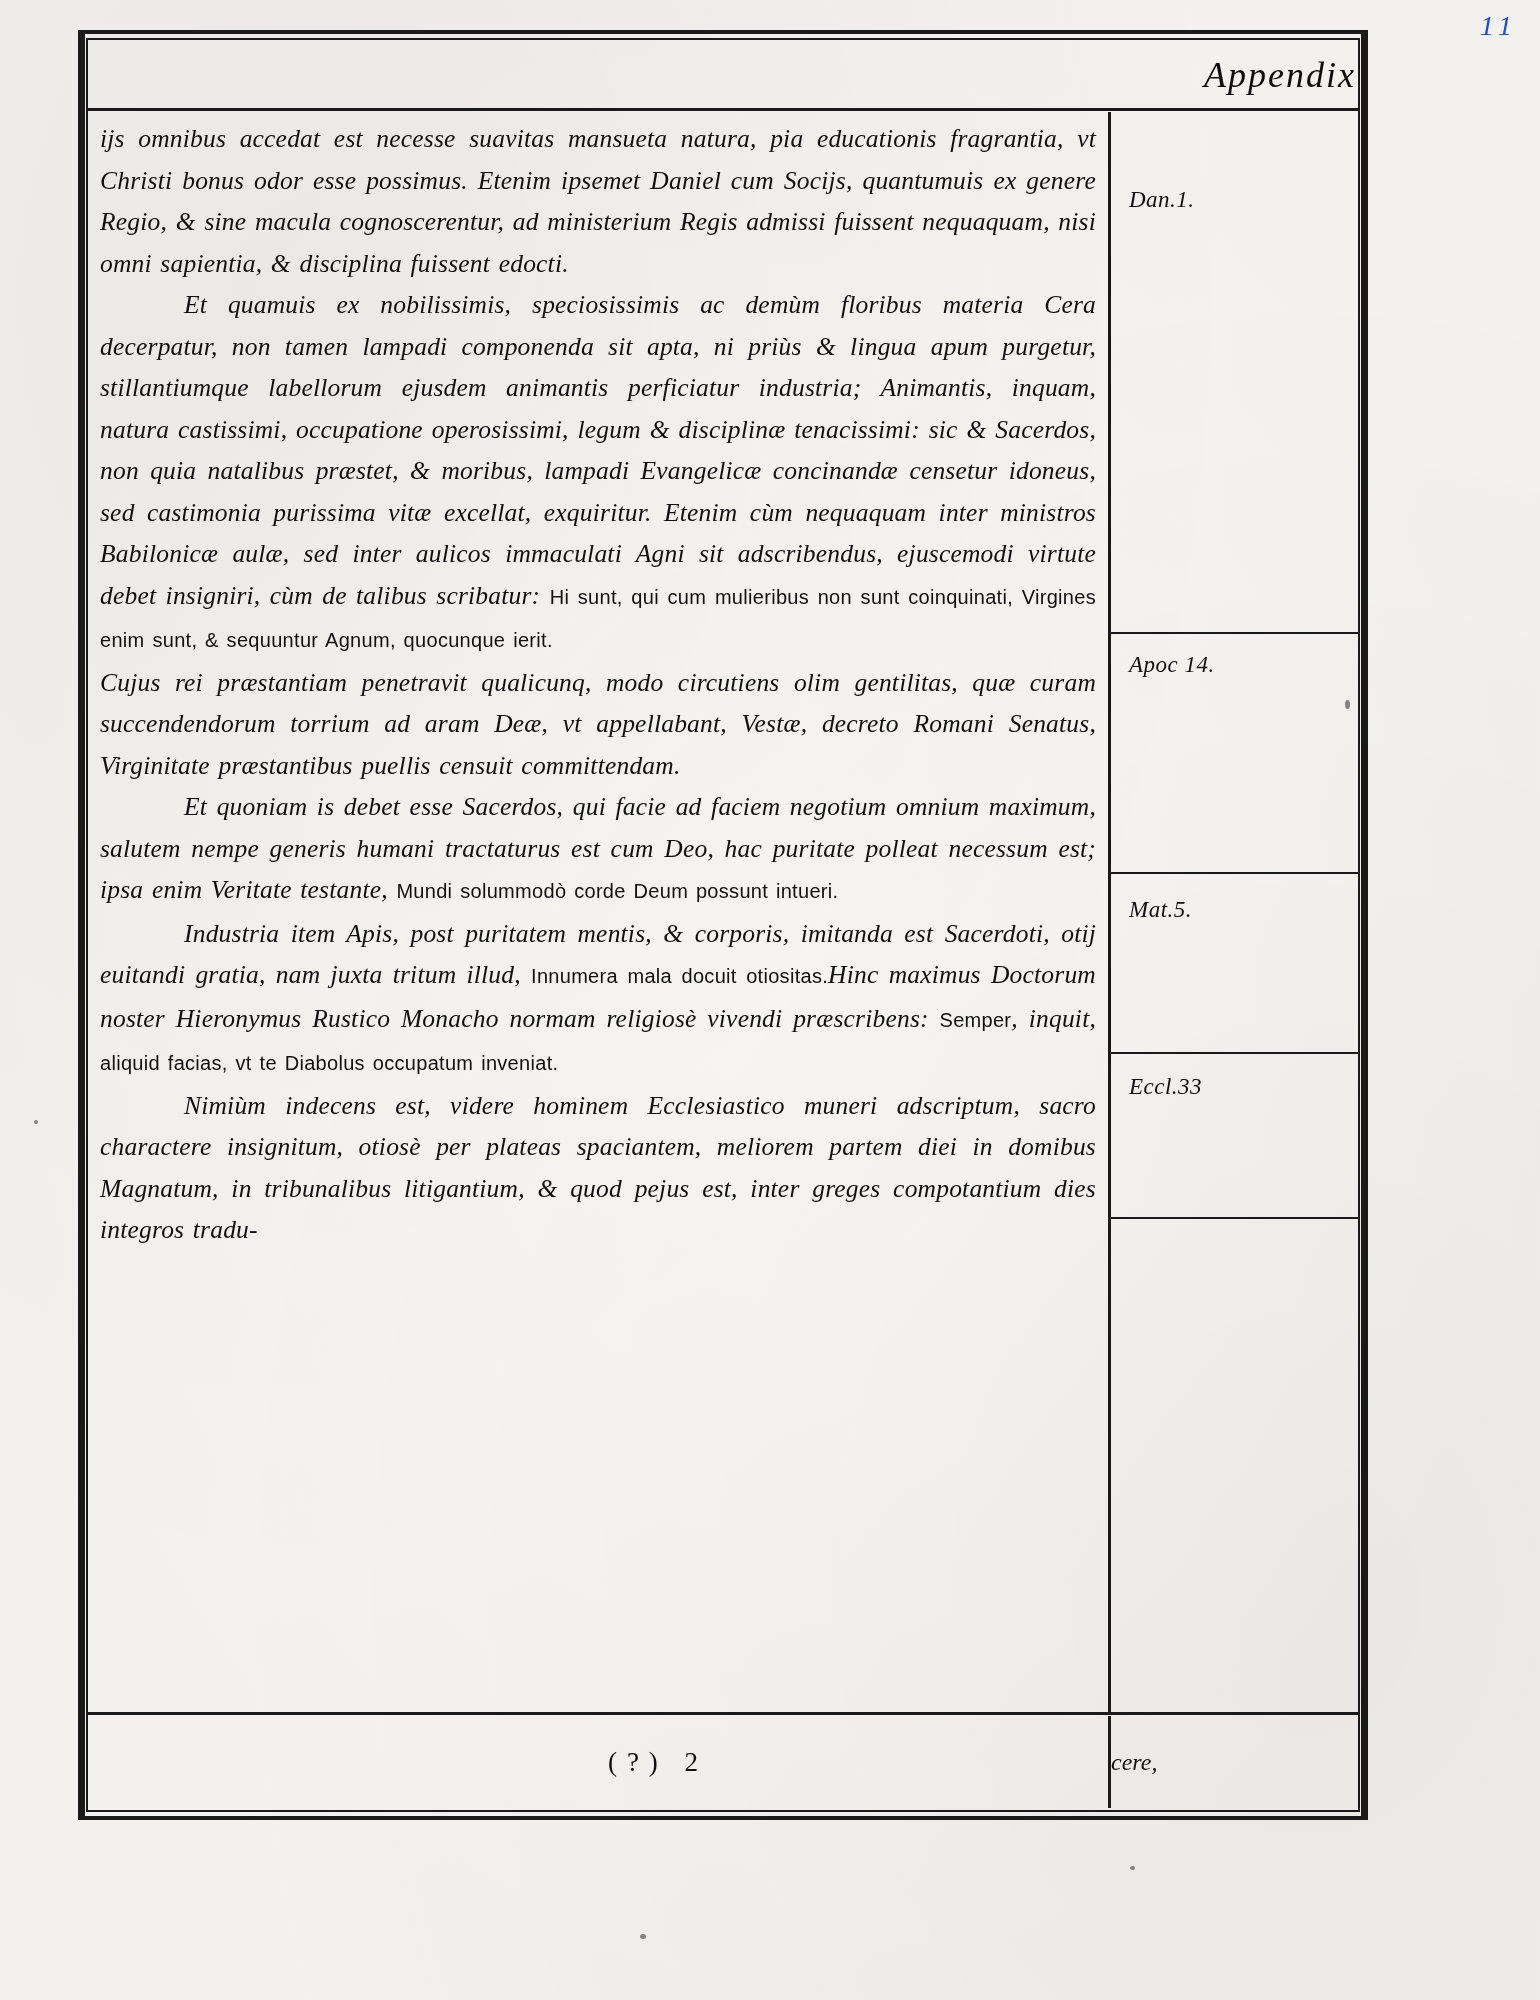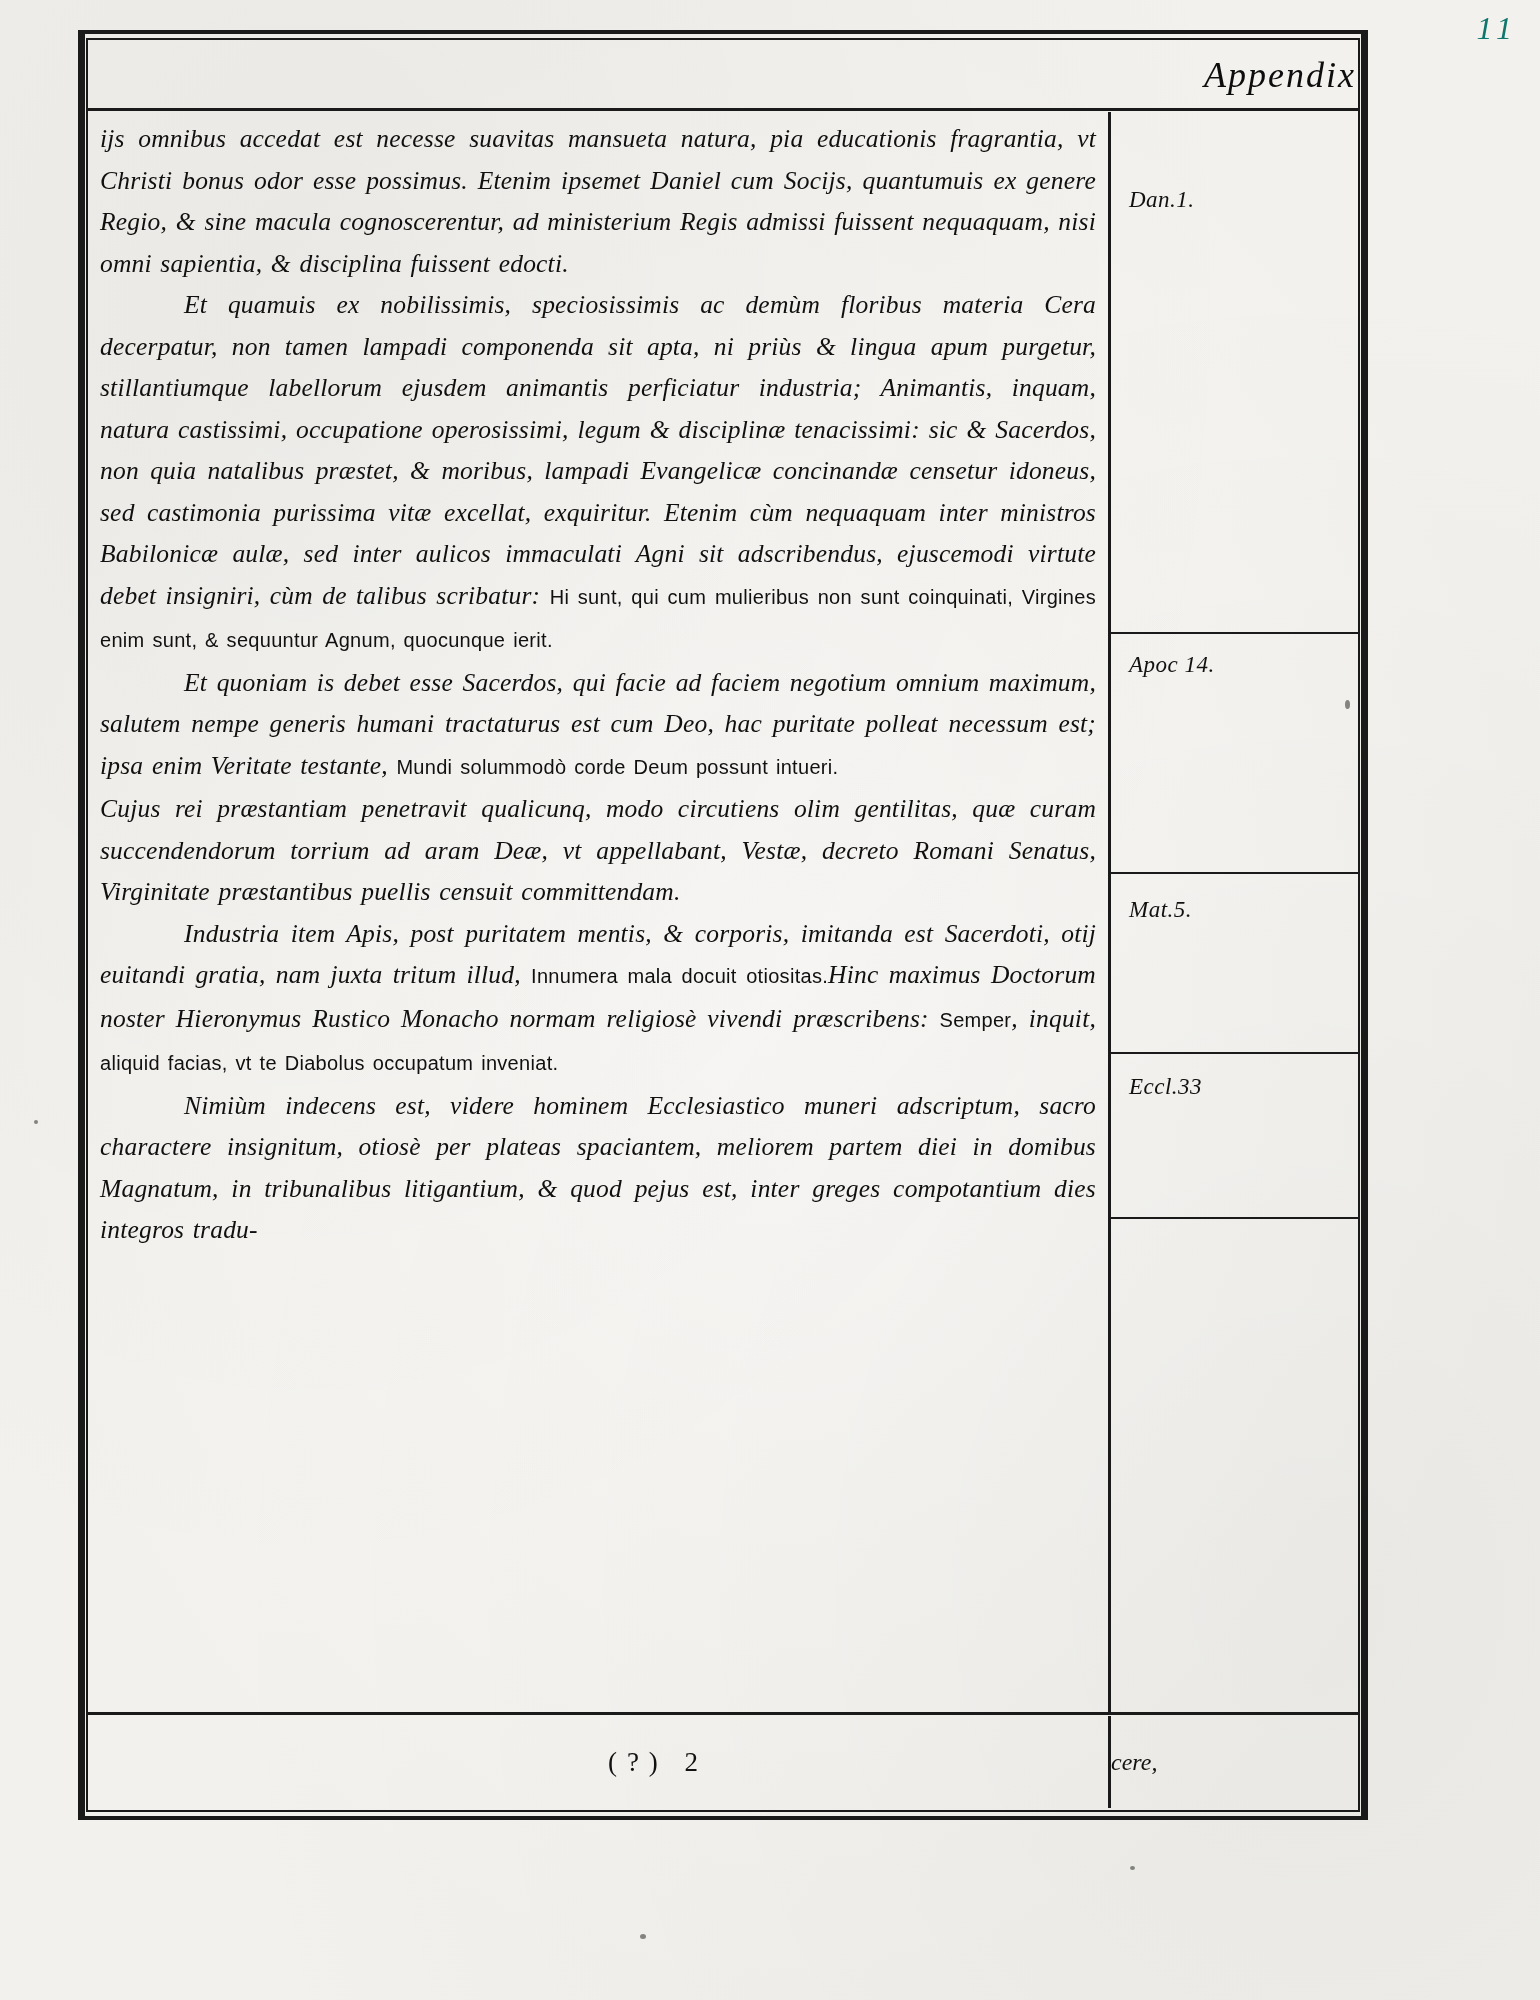--- a/index.html
+++ b/index.html
@@ -72,24 +72,24 @@
     font-family: "Liberation Serif", serif;
     font-style: italic;
     font-size: 36px;
     letter-spacing: 2px;
     color: #0d0d0d;
   }
   #page-number {
     position: absolute;
     right: 22px;
     top: 10px;
-    font-size: 32px;
+    font-size: 28px;
     font-style: italic;
     letter-spacing: 6px;
-    color: #0f766e;
+    color: #1d4ed8;
   }
 
   
   .rule {
     position: absolute;
     background: #1a1a1a;
   }
   #rule-top {
     left: 88px;
     top: 108px;
@@ -229,23 +229,23 @@
   <div class="rule" id="rule-top"></div>
 
   <div id="body-area">
 
     <div id="text-column">
 
       <p class="para">ijs omnibus accedat est necesse suavitas mansueta natura, pia educationis fragrantia, vt Christi bonus odor esse possimus.     Etenim ipsemet Daniel cum Socijs, quantumuis ex genere Regio, &amp; sine macula cognoscerentur, ad ministerium Regis admissi fuissent nequaquam, nisi omni sapientia, &amp; disciplina fuissent edocti.</p>
 
       <p class="para indent"><span>Et quamuis ex nobilissimis, speciosissimis ac demùm floribus materia Cera decerpatur, non tamen lampadi componenda sit apta, ni priùs &amp; lingua apum purgetur, stillantiumque labellorum ejusdem animantis perficiatur industria; Animantis, inquam, natura castissimi, occupatione operosissimi, legum &amp; disciplinæ tenacissimi: sic &amp; Sacerdos, non quia natalibus præstet, &amp; moribus, lampadi Evangelicæ concinandæ censetur idoneus, sed castimonia purissima vitæ excellat, exquiritur. Etenim cùm nequaquam inter ministros Babilonicæ aulæ, sed inter aulicos immaculati Agni sit adscribendus, ejuscemodi virtute debet insigniri, cùm de talibus scribatur: </span><span class="roman">Hi sunt, qui cum mulieribus non sunt coinquinati, Virgines enim sunt, &amp; sequuntur Agnum, quocunque ierit.</span></p>
 
+      <p class="para">Cujus rei præstantiam penetravit qualicunq, modo circutiens olim gentilitas, quæ curam succendendorum torrium ad aram Deæ, vt appellabant, Vestæ, decreto Romani Senatus, Virginitate præstantibus puellis censuit committendam.</p>
+
       <p class="para indent"><span>Et quoniam is debet esse Sacerdos, qui facie ad faciem negotium omnium maximum, salutem nempe generis humani tractaturus est cum Deo, hac puritate polleat necessum est; ipsa enim Veritate testante, </span><span class="roman">Mundi solummodò corde Deum possunt intueri.</span></p>
-
-      <p class="para">Cujus rei præstantiam penetravit qualicunq, modo circutiens olim gentilitas, quæ curam succendendorum torrium ad aram Deæ, vt appellabant, Vestæ, decreto Romani Senatus, Virginitate præstantibus puellis censuit committendam.</p>
 
       <p class="para indent"><span>Industria item Apis, post puritatem mentis, &amp; corporis, imitanda est Sacerdoti, otij euitandi gratia, nam juxta tritum illud, </span><span class="roman">Innumera mala docuit otiositas.</span><span>Hinc maximus Doctorum noster Hieronymus Rustico Monacho normam religiosè vivendi præscribens: </span><span class="roman">Semper</span><span>, inquit, </span><span class="roman">aliquid facias, vt te Diabolus occupatum inveniat.</span></p>
 
       <p class="para indent">Nimiùm indecens est, videre hominem Ecclesiastico muneri adscriptum, sacro charactere insignitum, otiosè per plateas spaciantem, meliorem partem diei in domibus Magnatum, in tribunalibus litigantium, &amp; quod pejus est, inter greges compotantium dies integros tradu-</p>
 
     </div>
 
     <div id="margin-divider"></div>
 
     <div id="margin-column">

